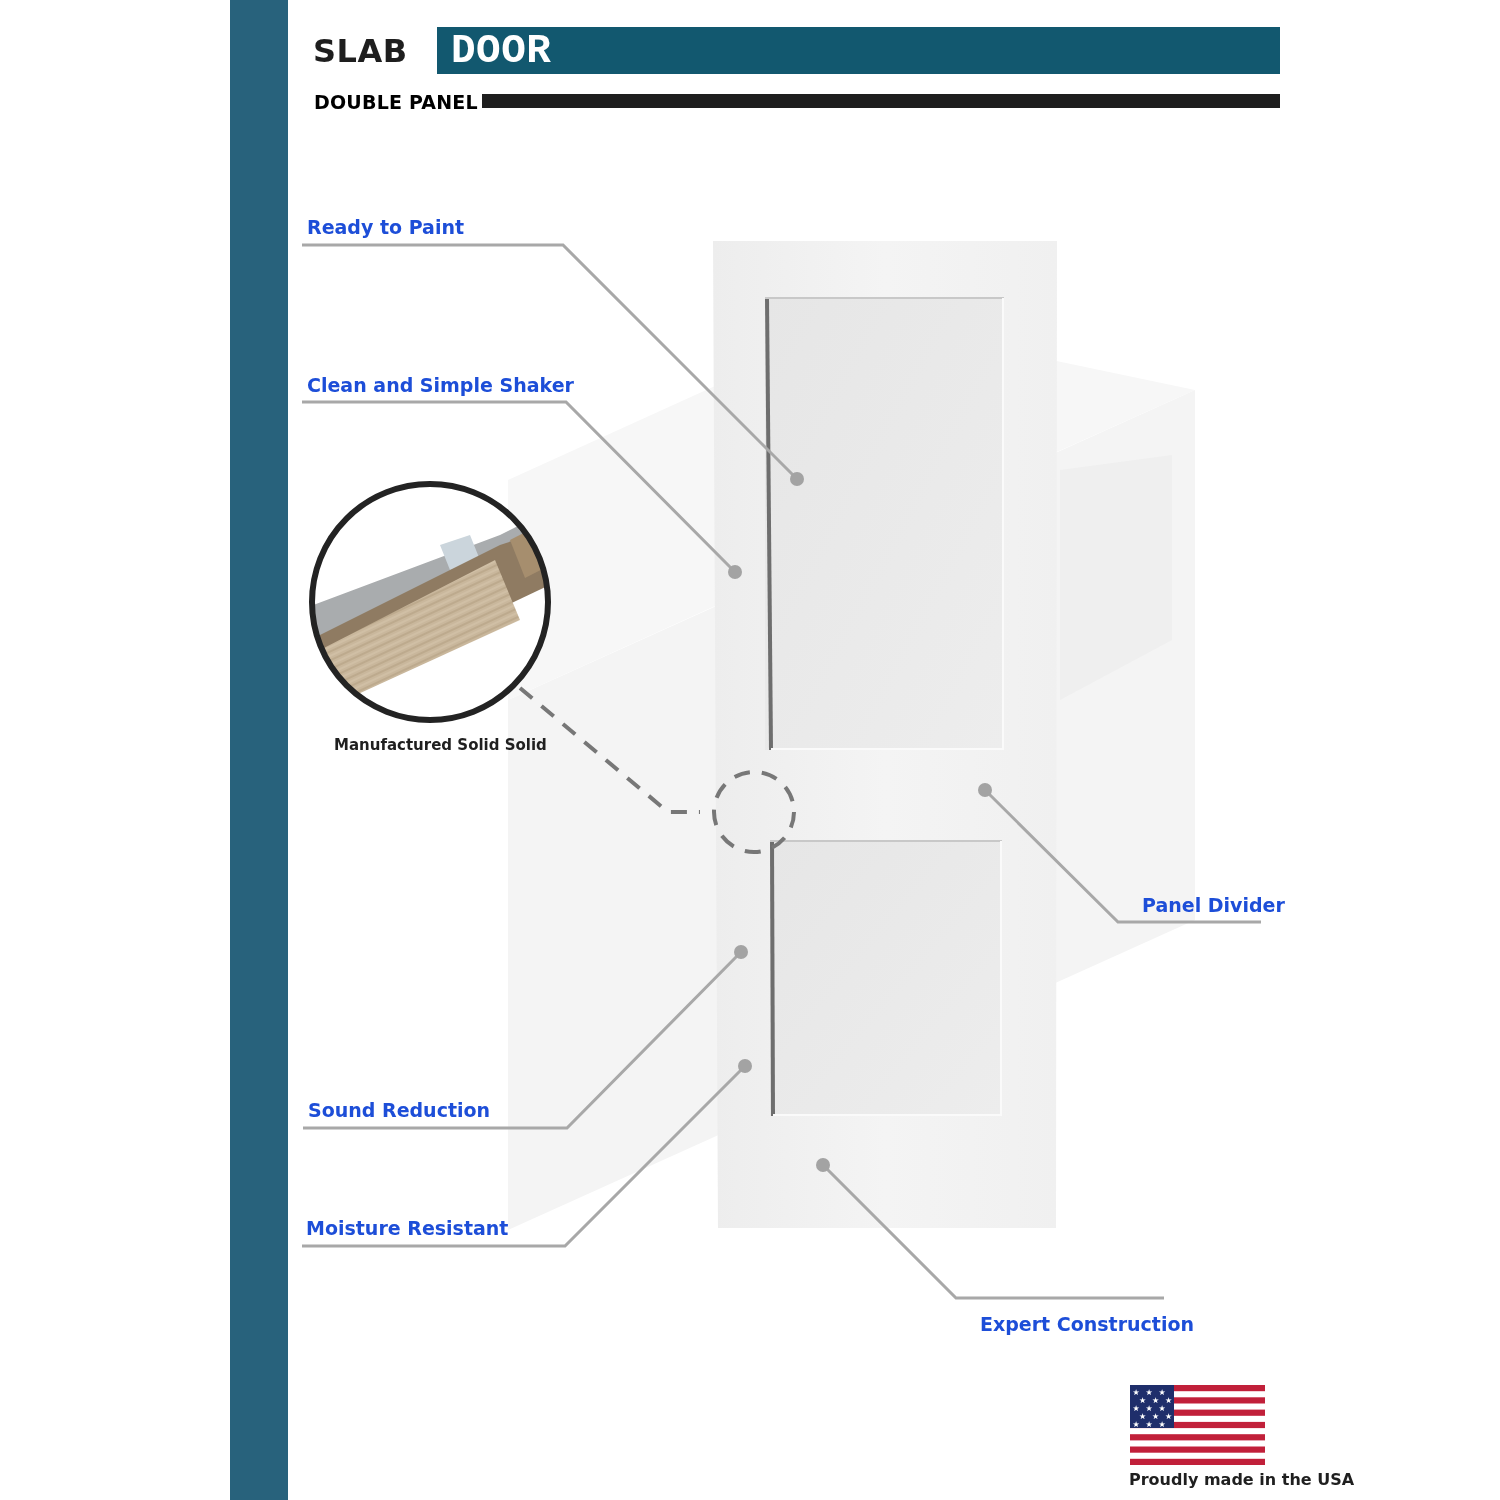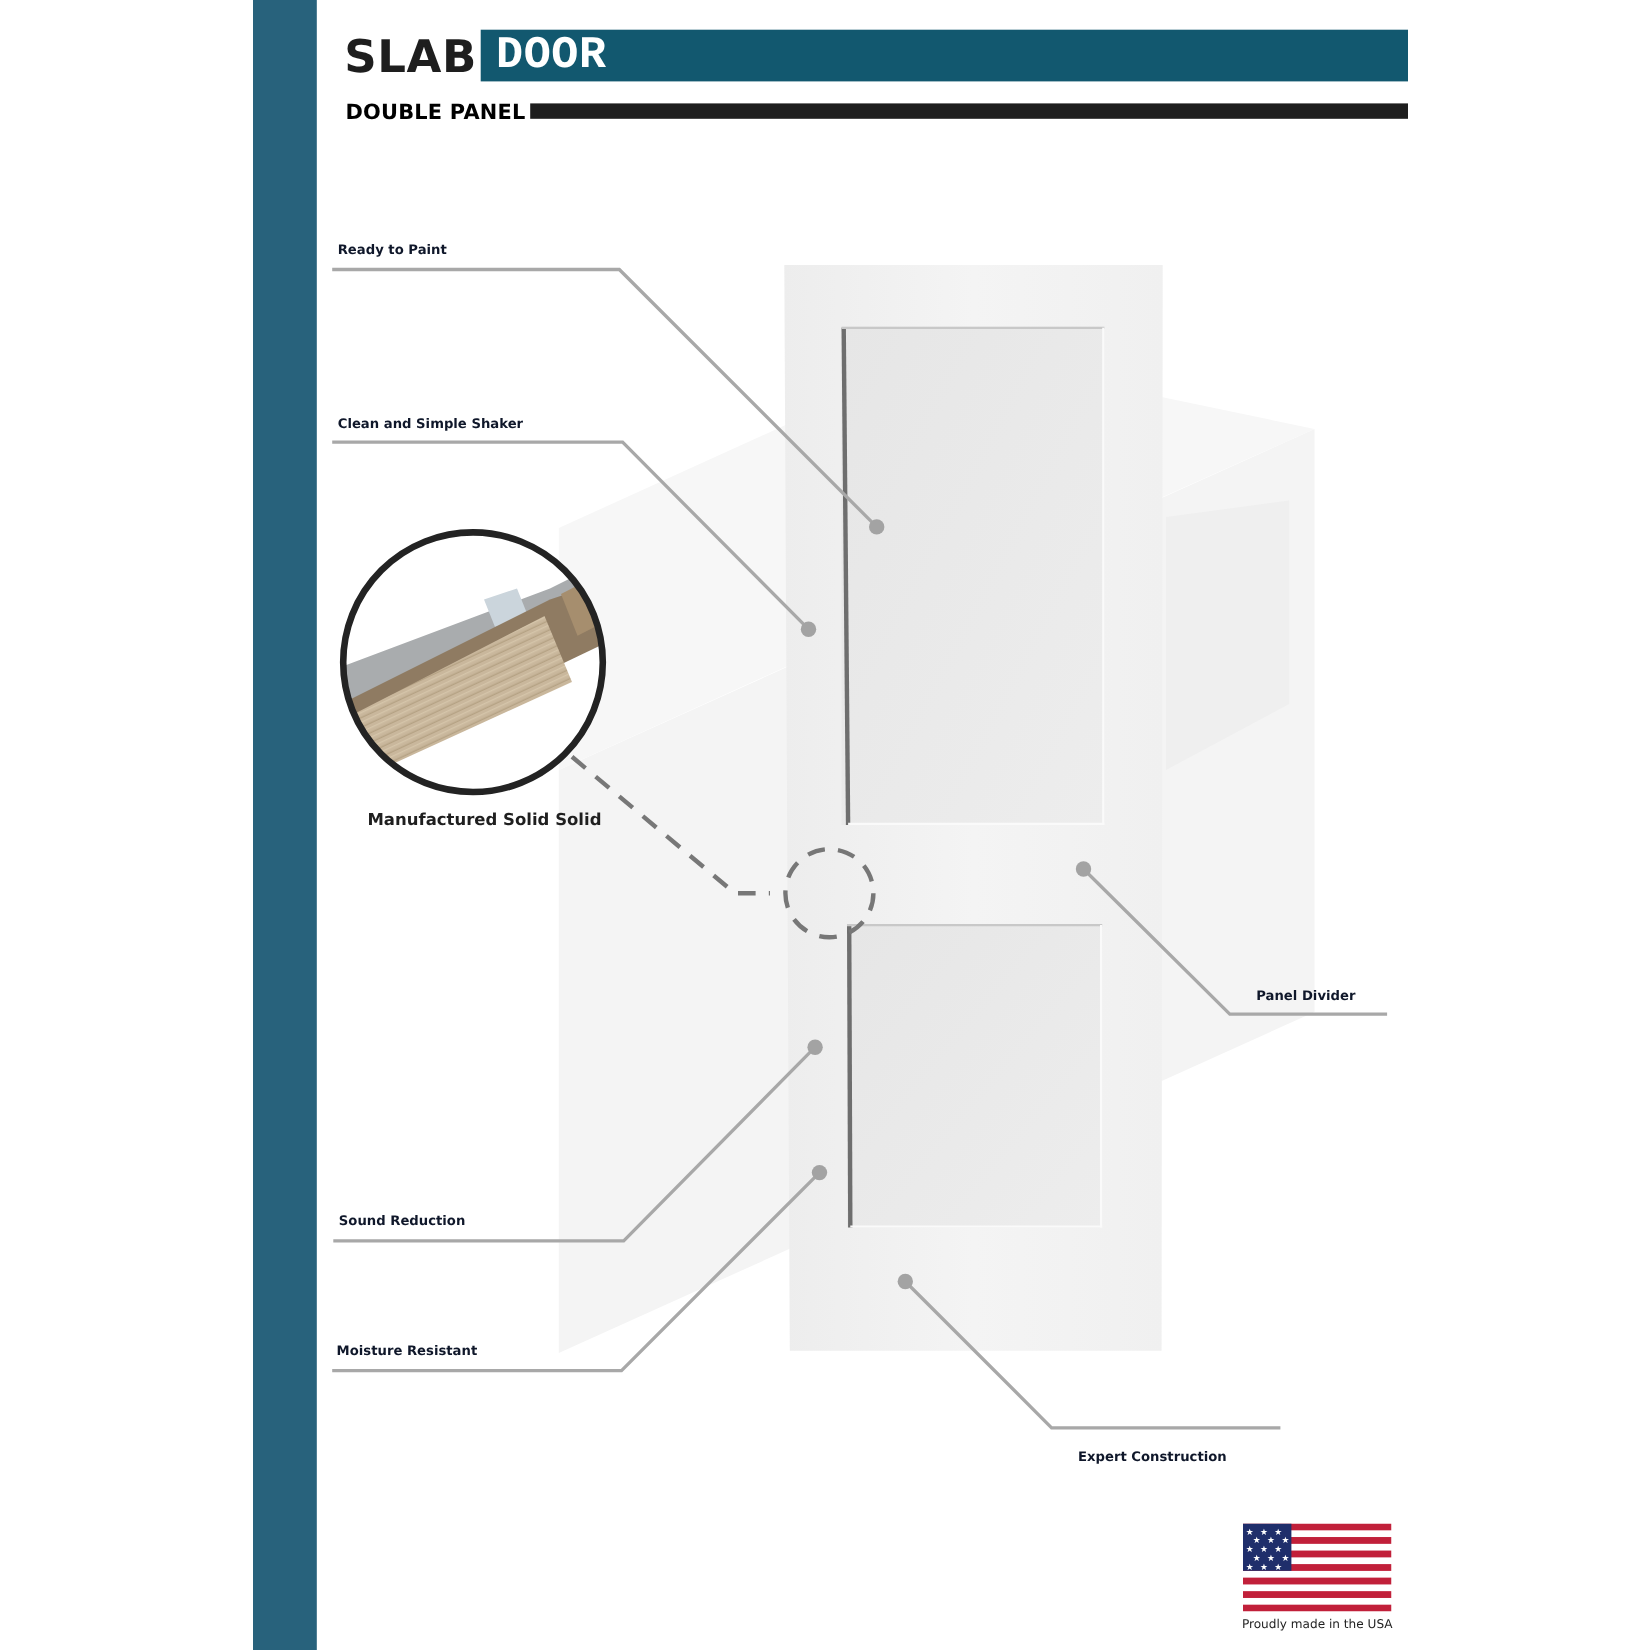--- a/index.html
+++ b/index.html
@@ -4,41 +4,41 @@
 <style>
   html, body { margin: 0; padding: 0; }
   body {
     width: 1500px; height: 1500px; position: relative; overflow: hidden;
     background: #ffffff;
     font-family: "DejaVu Sans", "Liberation Sans", sans-serif;
   }
   .abs { position: absolute; }
   .sidebar-bar { left: 230px; top: 0; width: 58px; height: 1500px; background: #28627C; }
   .title-slab {
-    left: 313px; top: 26px; font-size: 41px; font-weight: bold; color: #1e1e1e;
+    left: 313px; top: 26px; font-size: 32px; font-weight: bold; color: #1e1e1e;
     letter-spacing: 0.5px; line-height: 50px;
   }
   .title-box {
     left: 437px; top: 27px; width: 843px; height: 47px; background: #12586F;
   }
   .title-door {
     left: 451px; top: 26px; font-size: 41px; font-weight: bold; color: #ffffff;
     letter-spacing: 0.5px; line-height: 50px; font-family: Liberation Mono, monospace;
   }
   .subtitle {
     left: 314px; top: 90px; font-size: 19px; font-weight: bold; color: #000000;
     line-height: 24px; letter-spacing: 0.2px;
   }
   .subtitle-bar { left: 482px; top: 94px; width: 798px; height: 14px; background: #1e1e1e; }
 
   .label {
-    font-size: 12px; font-weight: bold; color: #0f172a; line-height: 22px; white-space: nowrap;
+    font-size: 19px; font-weight: bold; color: #1d4ed8; line-height: 22px; white-space: nowrap;
   }
   .label-small { font-size: 15px; font-weight: bold; color: #1f1f1f; white-space: nowrap; }
-  .flag-caption { font-size: 11px; font-weight: normal; color: #1f1f1f; white-space: nowrap; }
+  .flag-caption { font-size: 16px; font-weight: bold; color: #1f1f1f; white-space: nowrap; }
 
   svg.layer { position: absolute; left: 0; top: 0; }
 </style>
 </head>
 <body>
 
 <svg class="layer" width="1500" height="1500">
   <polygon points="508,700 1195,390 1195,920 508,1230" fill="#F4F4F4"></polygon>
   <polygon points="508,700 860,540 1195,390 860,320 508,480" fill="#F7F7F7"></polygon>
   <polygon points="1060,470 1172,455 1172,640 1060,700" fill="#EFEFEF"></polygon>

